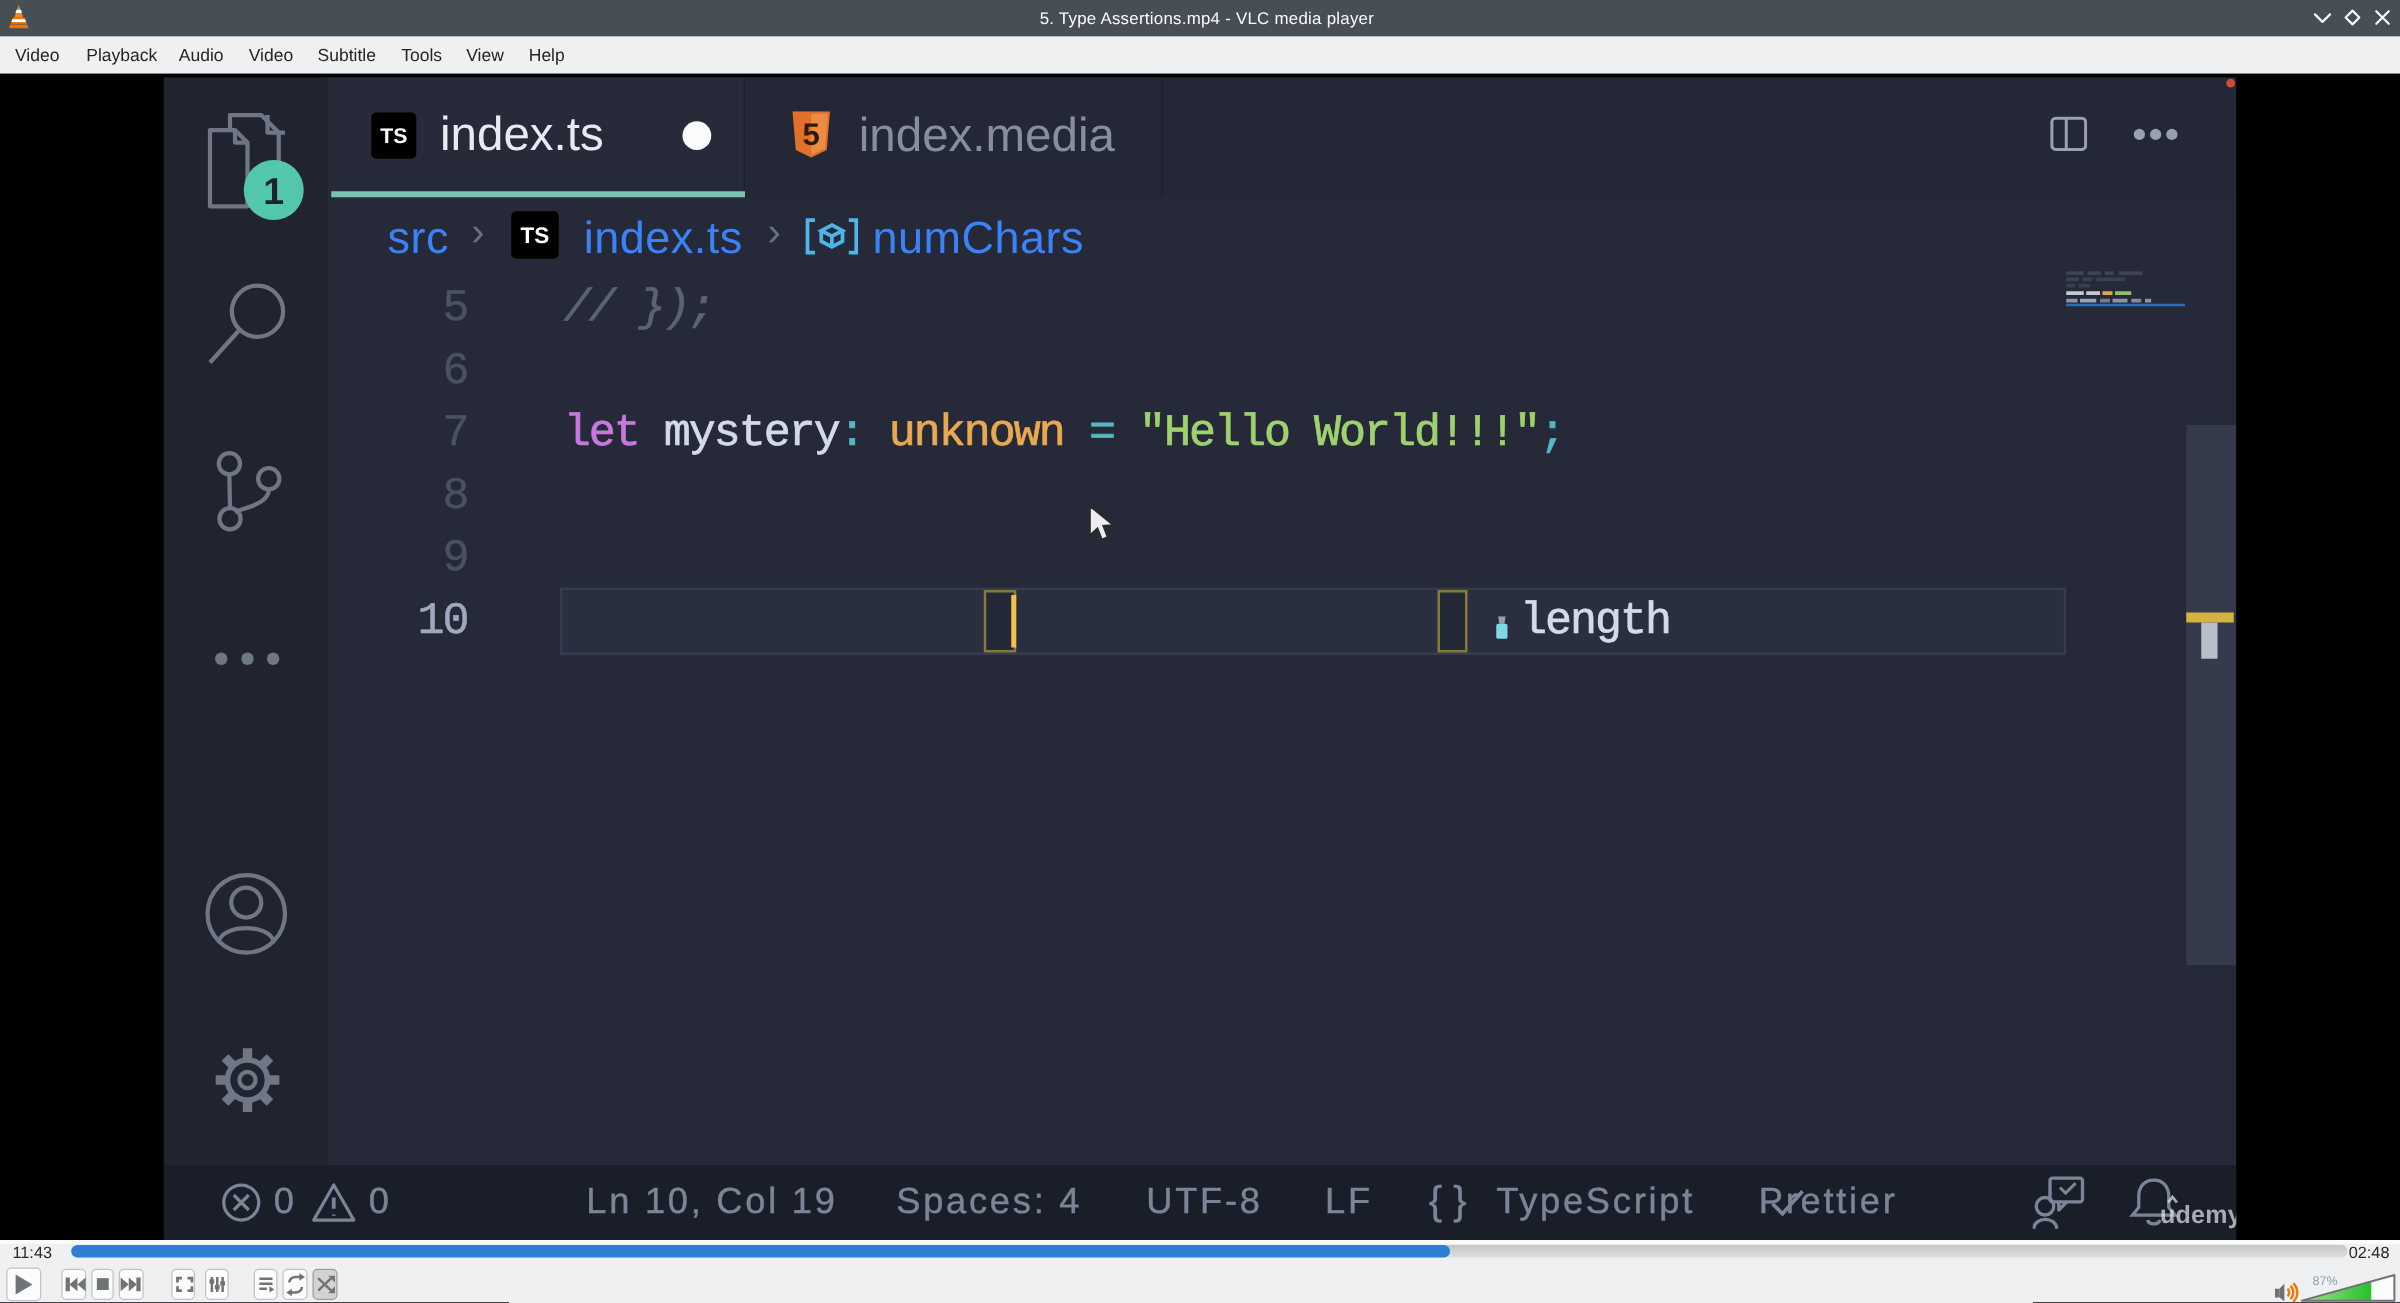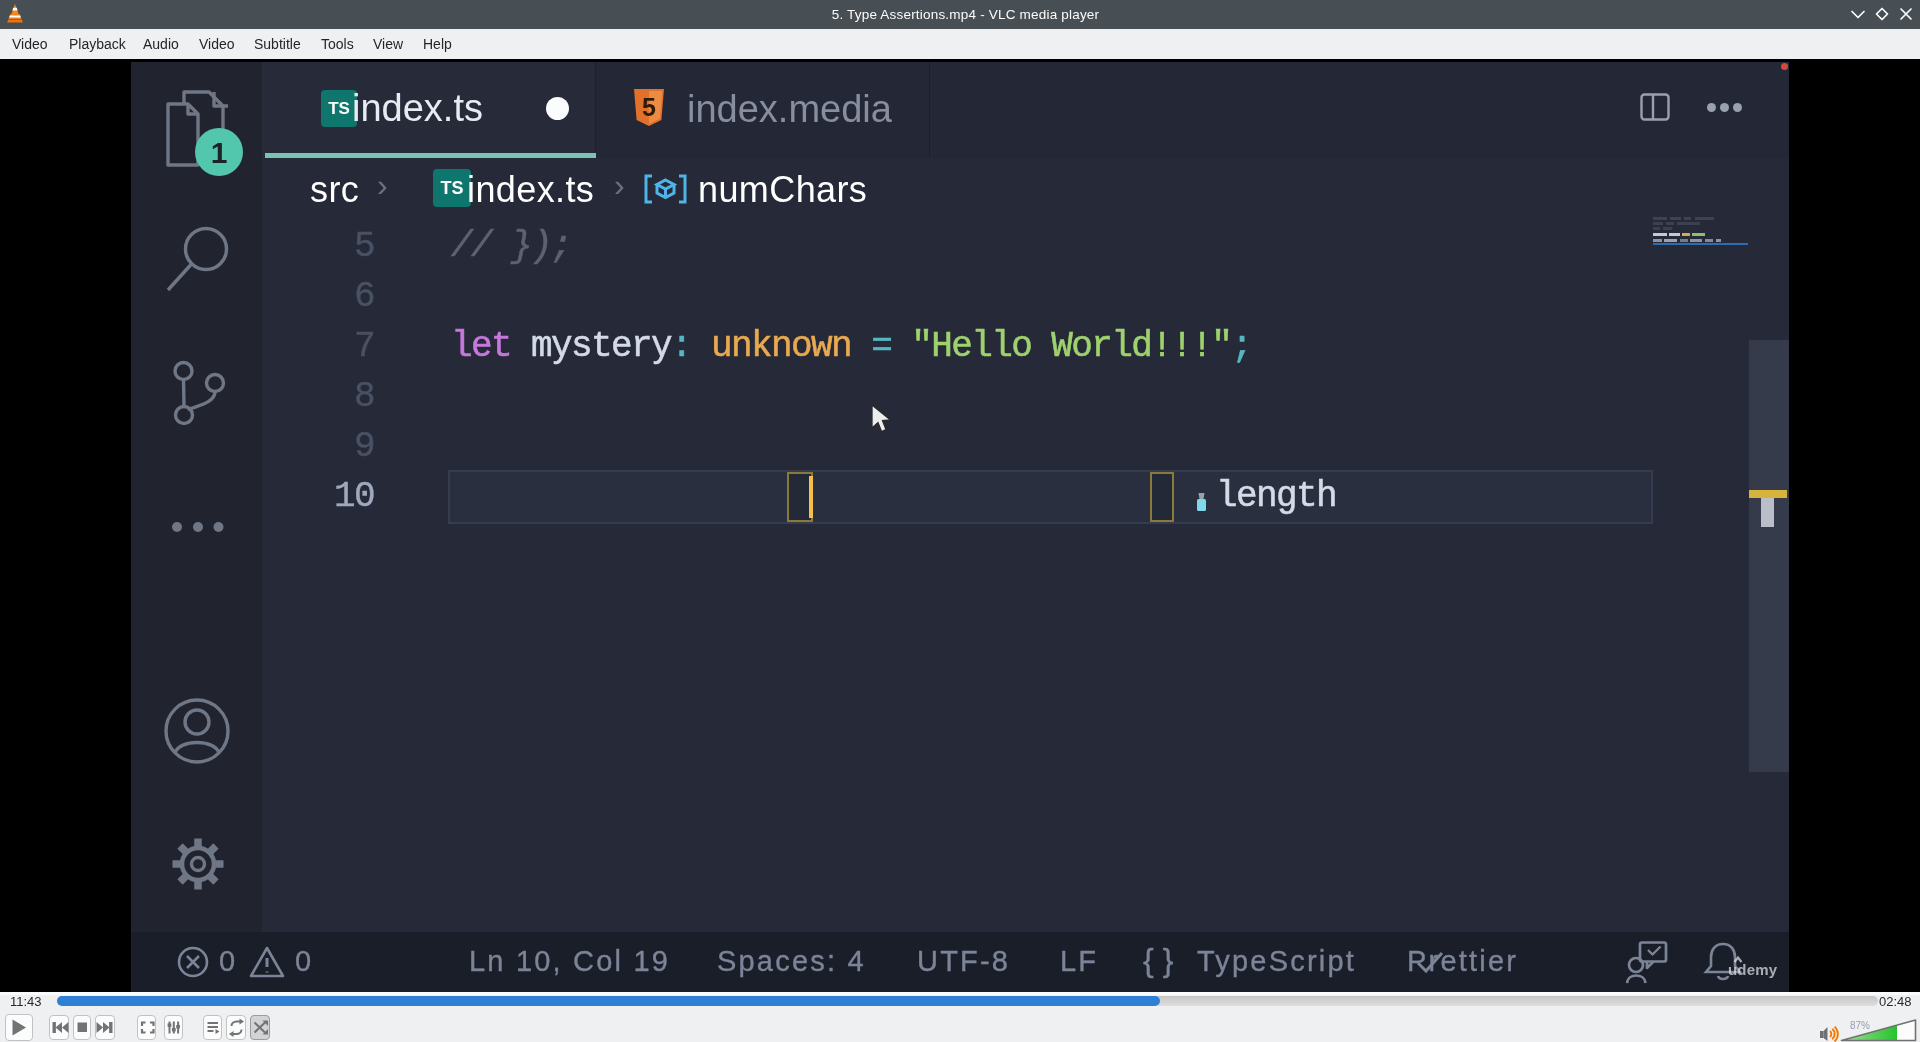--- a/index.html
+++ b/index.html
@@ -17,23 +17,23 @@
 
   
   #video { position:absolute; left:0; top:59px; width:1920px; height:933px; background:#000; }
   #vscode { position:absolute; left:131px; top:3px; width:1658px; height:930px; background:#252938; overflow:hidden; }
   
   #actbar { position:absolute; left:0; top:0; width:131px; height:870px; background:#21242f; }
   #tabstrip { position:absolute; left:131px; top:0; width:1527px; height:96px; background:#242836; }
   #tab1 { position:absolute; left:131px; top:0; width:334px; height:96px; background:#262a39; border-right:1px solid #1e212d; }
   #tab1underline { position:absolute; left:134px; top:91px; width:331px; height:5px; background:#7cc3b2; }
   #tab2 { position:absolute; left:465px; top:0; width:334px; height:96px; background:#242836; border-right:1px solid rgba(22,25,34,0.55); }
-  .tabicon-ts { position:absolute; border-radius:4px; background:#0f766e; color:#fff; font-weight:bold; display:flex; align-items:center; justify-content:center;margin-left:24px; }
+  .tabicon-ts { position:absolute; border-radius:4px; background:#000000; color:#fff; font-weight:bold; display:flex; align-items:center; justify-content:center; }
   #breadcrumb { position:absolute; left:131px; top:96px; width:1527px; height:64px; background:#252938; }
-  .bc { position:absolute; top:107px; font-size:36px; letter-spacing:0.4px; color:#ffffff; }
+  .bc { position:absolute; top:107px; font-size:36px; letter-spacing:0.4px; color:#3b82f6; }
 
   
   .lnum { position:absolute; left:143px; width:100px; text-align:right; -webkit-text-stroke:0.4px currentColor; font-family:"Liberation Mono", monospace; font-size:36px; letter-spacing:-1.6px; line-height:50px; color:#495162; }
   .codeline { position:absolute; left:320px; -webkit-text-stroke:0.55px currentColor; font-family:"Liberation Mono", monospace; font-size:36px; letter-spacing:-1.6px; line-height:50px; white-space:pre; color:#d4dae6; }
   .cur-line { position:absolute; left:317px; top:408px; width:1205px; height:54px; background:rgba(140,158,200,0.06); border:2px solid rgba(130,145,180,0.14); }
   .kw { color:#c678dd; } .op { color:#56b6c2; } .typ { color:#e8a951; } .str { color:#9fd26e; }
   .paren { color:#e2b94f; } .cmt { color:#5c6370; font-style:italic; }
   .brkt { position:absolute; top:410px; height:50px; border:2px solid #8a7a3a; background:rgba(0,0,0,0.12); }
   #cursor { position:absolute; left:678px; top:414px; width:4px; height:42px; background:#f5c04a; }
 
@@ -246,21 +246,21 @@
             <circle cx="10" cy="25" r="7"></circle>
             <path d="M1 43 C2 33 18.5 33 19.5 43"></path>
           </g>
         </svg>
         <svg class="abs" style="left:1571px;top:8px" width="42" height="44" viewBox="0 0 42 44">
           <g stroke="#7c8498" stroke-width="2.6" fill="none">
             <path d="M21 4 C13 4 9 10 9 17 v9 l-5 6 h34 l-5 -6 v-9 C33 10 29 4 21 4 Z"></path>
             <path d="M16 36 c1 4 9 4 10 0"></path>
           </g>
         </svg>
-        <span class="abs" style="left:1597px;top:29px;font-size:15px;font-weight:bold;color:rgba(225,228,233,0.72);letter-spacing:0.2px">udemy</span>
+        <span class="abs" style="left:1597px;top:29px;font-size:20px;font-weight:bold;color:rgba(225,228,233,0.72);letter-spacing:0.2px">udemy</span>
         <svg class="abs" style="left:1602px;top:23px" width="10" height="8" viewBox="0 0 10 8">
           <path d="M1.5 7 L5 2.5 L8.5 7" stroke="rgba(225,228,233,0.72)" stroke-width="2.2" fill="none"></path>
         </svg>
       </div>
     </div>
   </div>
 
   <div id="bottombar">
     <span class="time" style="left:10px">11:43</span>
     <div id="seek-groove"></div>

